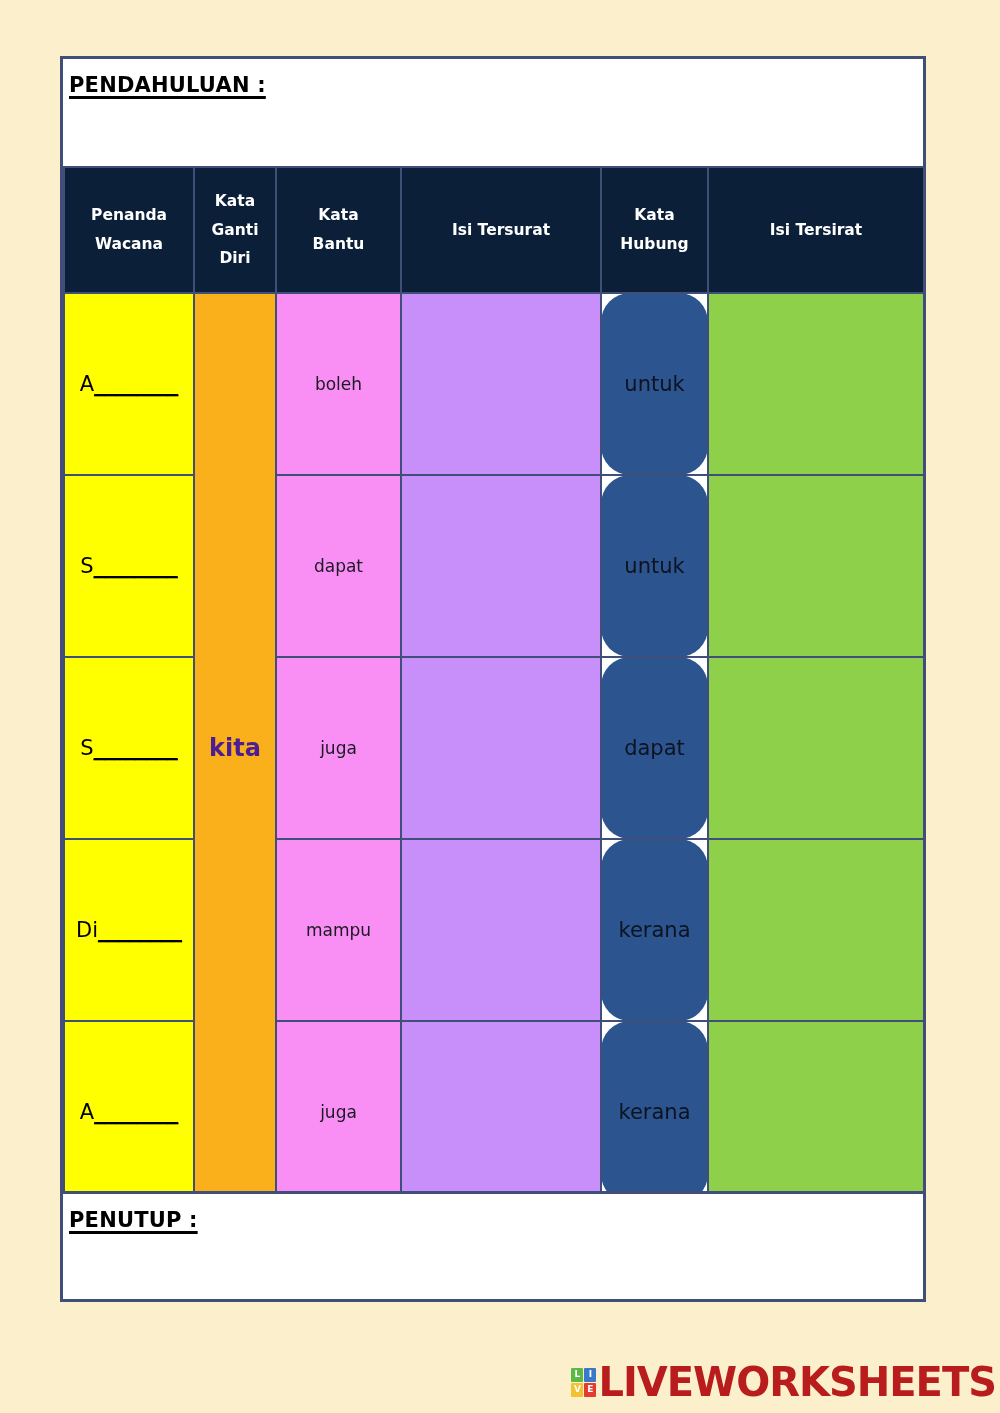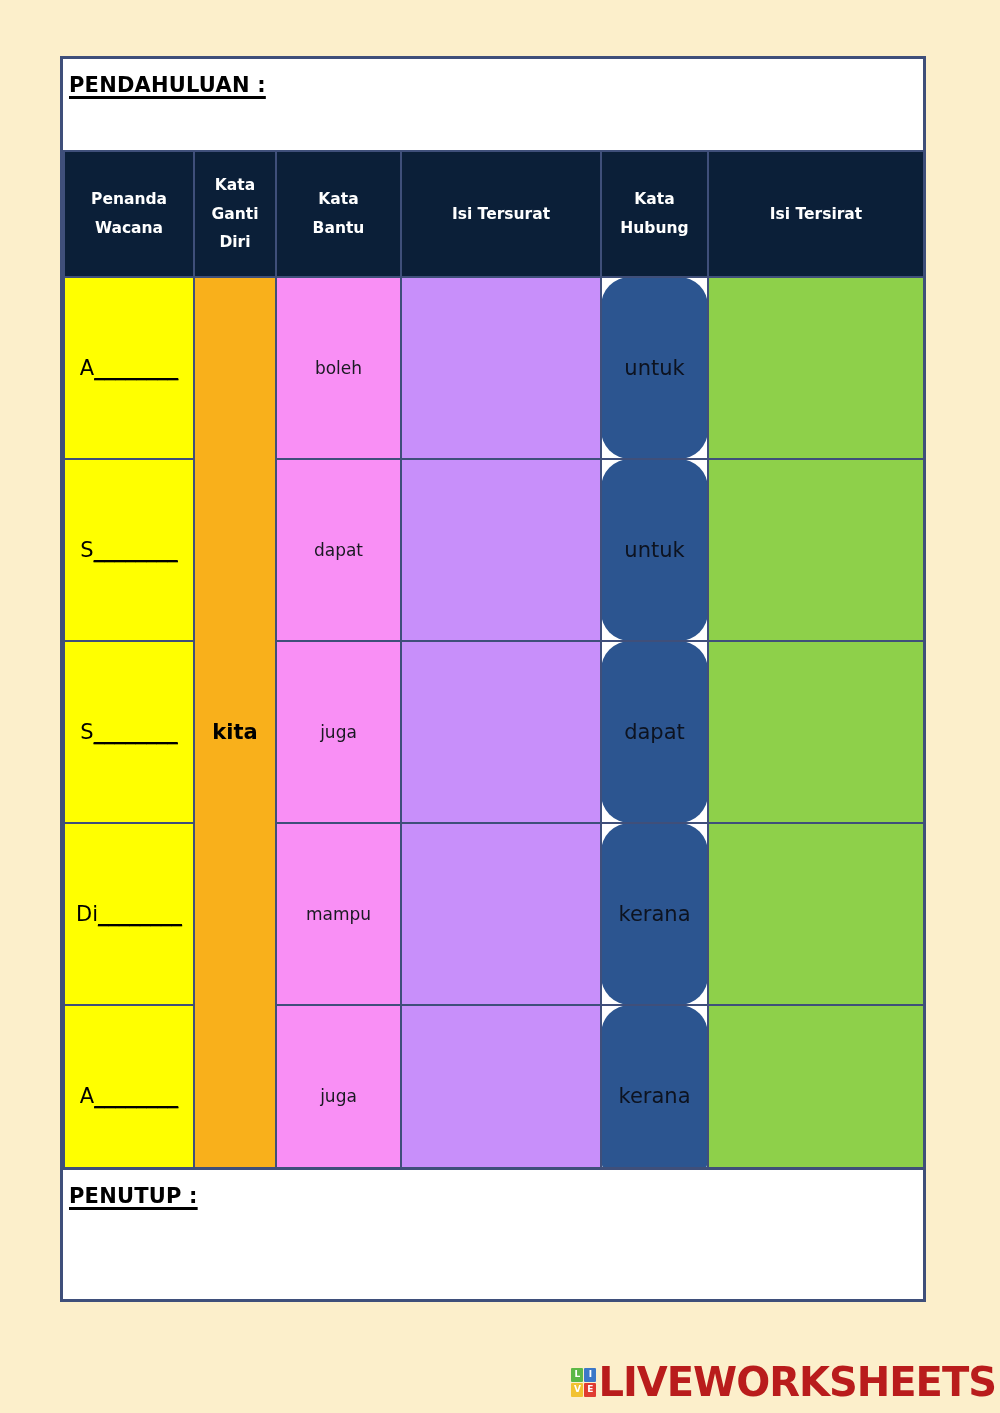--- a/index.html
+++ b/index.html
@@ -48,31 +48,31 @@
     text-decoration-thickness: 2.5px;
     text-underline-offset: 4px;
   }
 
   
   .outro-band {
     position: absolute;
     left: 0;
     bottom: 0;
     width: 100%;
-    height: 132px;
+    height: 108px;
     background: #ffffff;
     border-top: 3px solid #3f4f7a;
     padding: 14px 0 0 6px;
   }
 
   
   .grid {
     position: absolute;
     left: 0;
-    top: 91px;
+    top: 107px;
     width: 100%;
     height: 1037px;
     border-collapse: collapse;
     table-layout: fixed;
   }
   .grid td, .grid th {
     border: 2px solid #3f4f7a;
     padding: 0;
     text-align: center;
     vertical-align: middle;
@@ -114,22 +114,22 @@
   .marker-text .blank {
     text-decoration: underline;
     text-decoration-thickness: 2px;
     text-underline-offset: 3px;
   }
 
   .cell-pronoun {
     background: #f9b01b;
     font-family: "DejaVu Sans", sans-serif;
     font-weight: bold;
-    font-size: 21px;
-    color: #000000;
+    font-size: 24px;
+    color: #4c1d95;
   }
 
   .cell-aux {
     background: #f98ff5;
     font-family: "DejaVu Sans", sans-serif;
     font-size: 17px;
     color: #1a1a22;
   }
 
   .cell-explicit { background: #c88ffa; }

